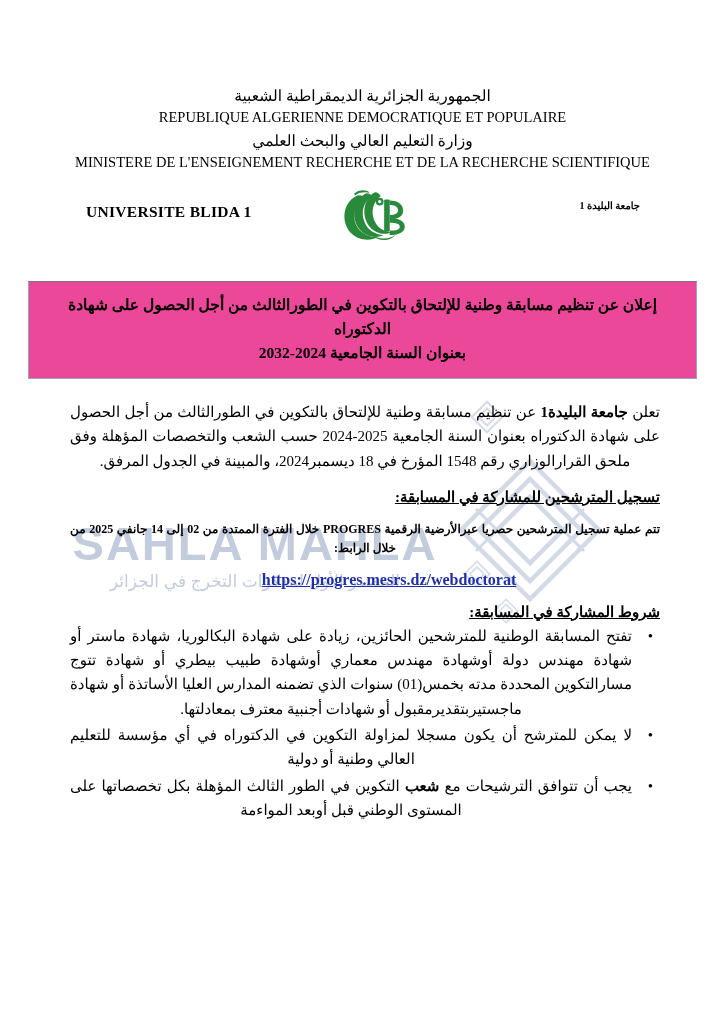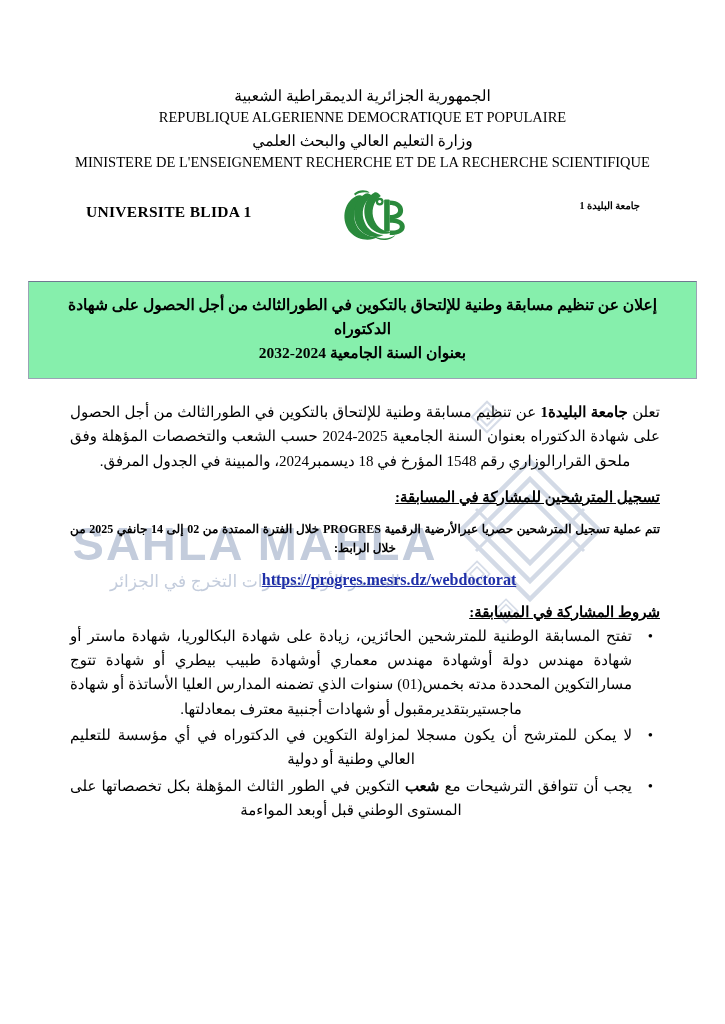--- a/index.html
+++ b/index.html
@@ -133,21 +133,21 @@
     height: 58px;
   }
 
   
   .title-box {
     position: absolute;
     left: 28px;
     top: 281px;
     width: 669px;
     box-sizing: border-box;
-    background: #86efac;
+    background: #ec4899;
     border: 1px solid #9aa3b5;
     border-top-color: #6f7890;
     padding: 11px 16px 13px 16px;
     direction: rtl;
     text-align: center;
     font-family: "Liberation Serif", serif;
     font-weight: bold;
     font-size: 15.5px;
     line-height: 1.55;
   }

